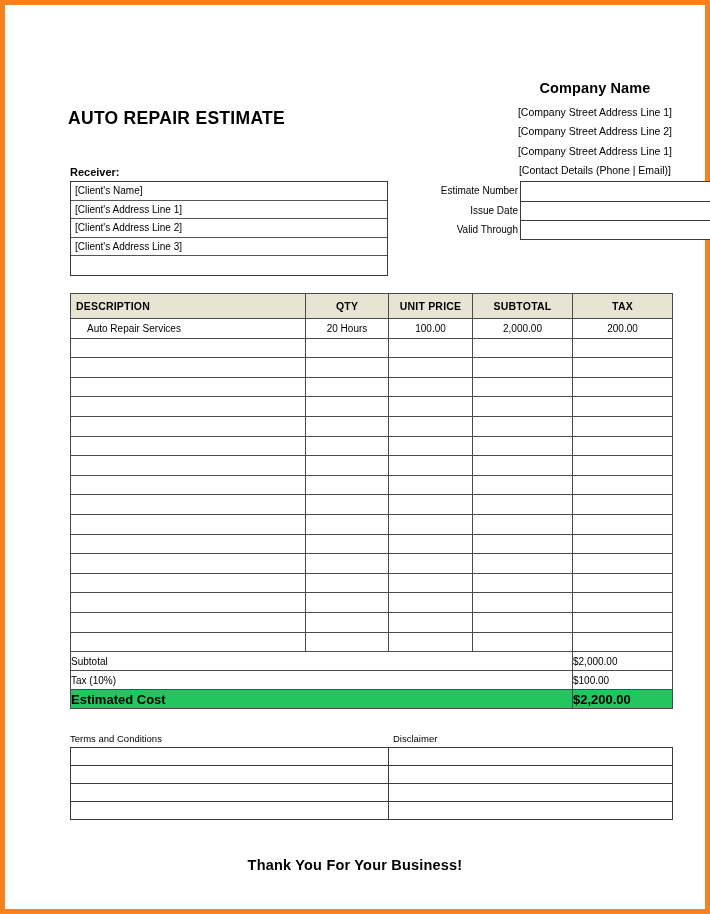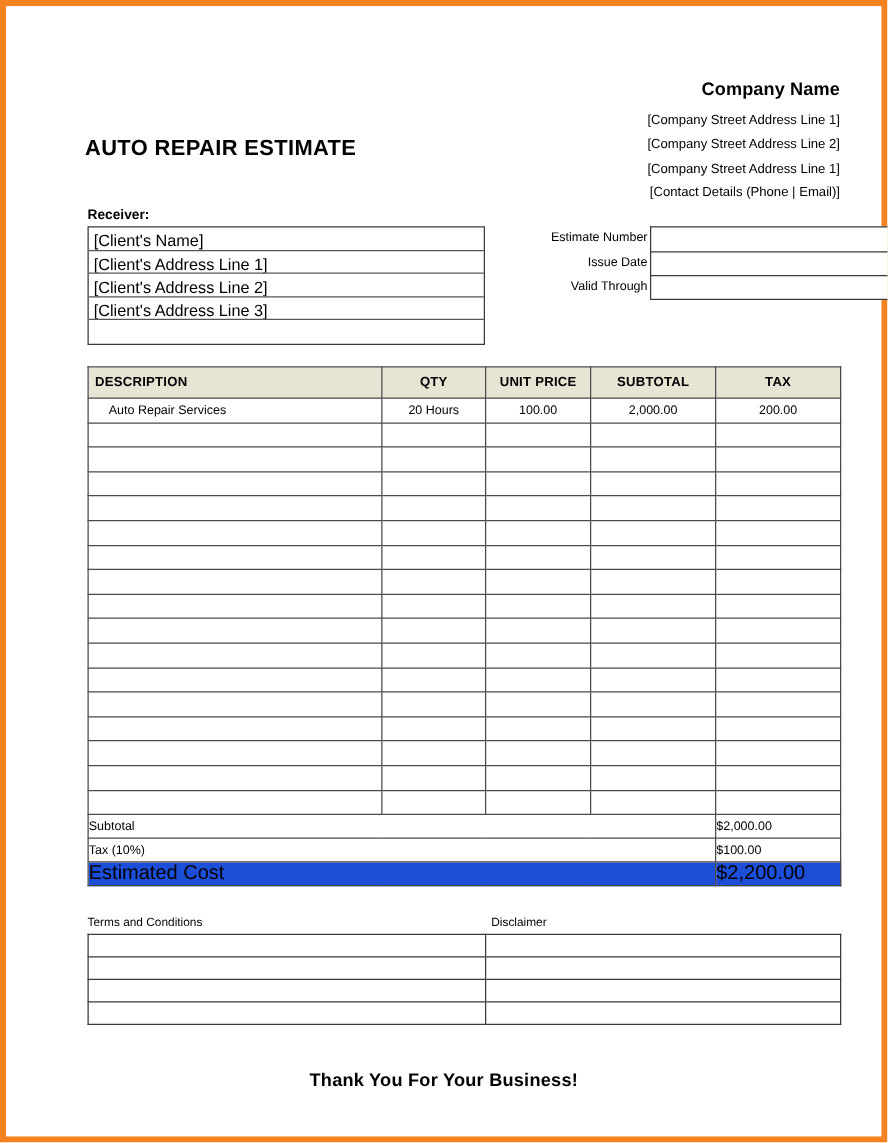--- a/index.html
+++ b/index.html
@@ -26,22 +26,22 @@
     position: relative;
     width: 700px;
     height: 904px;
     background: #ffffff;
   }
 
   
   .company-block {
     position: absolute;
     right: 33px;
-    top: 60px;
-    text-align: right;
+    top: 76px;
+    text-align: center;
     line-height: 1;
   }
   .company-name {
     font-size: 14.5px;
     font-weight: bold;
     letter-spacing: .1px;
     margin-bottom: 11px;
   }
   .company-line {
     font-size: 10.5px;
@@ -72,21 +72,21 @@
     left: 65px;
     top: 176px;
     width: 318px;
     border: 1.6px solid #3a3a3a;
     box-sizing: border-box;
   }
   .receiver-box .rrow {
     height: 18.5px;
     box-sizing: border-box;
     border-bottom: 1.3px solid #555;
-    font-size: 13px;
+    font-size: 10px;
     padding: 3px 0 0 4px;
     white-space: nowrap;
     overflow: hidden;
   }
   .receiver-box .rrow:last-child { border-bottom: none; }
 
   
   .meta {
     position: absolute;
     left: 383px;
@@ -156,23 +156,23 @@
     text-align: left;
     padding-left: 4px;
     height: 19px;
   }
   .tot-value {
     text-align: left;
     height: 19px;
   }
   tr.grand .tot-label,
   tr.grand .tot-value {
-    background: #1d4ed8;
-    font-weight: normal;
-    font-size: 16px;
+    background: #22c55e;
+    font-weight: bold;
+    font-size: 13px;
     border-width: 1.8px;
   }
 
   
   .terms-head {
     position: absolute;
     top: 728px;
     font-size: 9.5px;
     font-weight: normal;
   }

